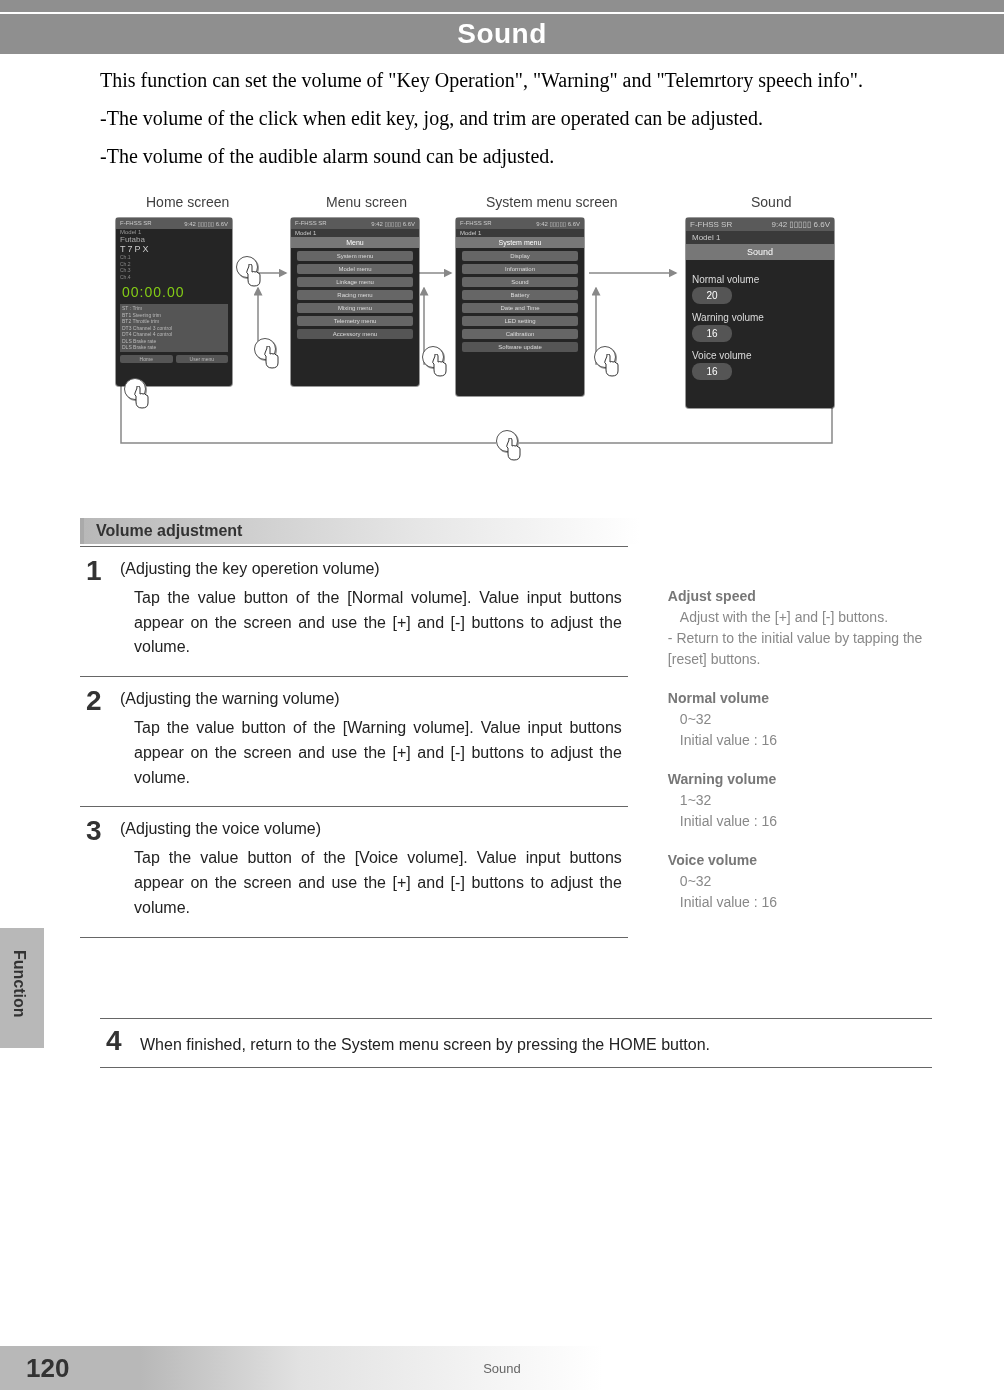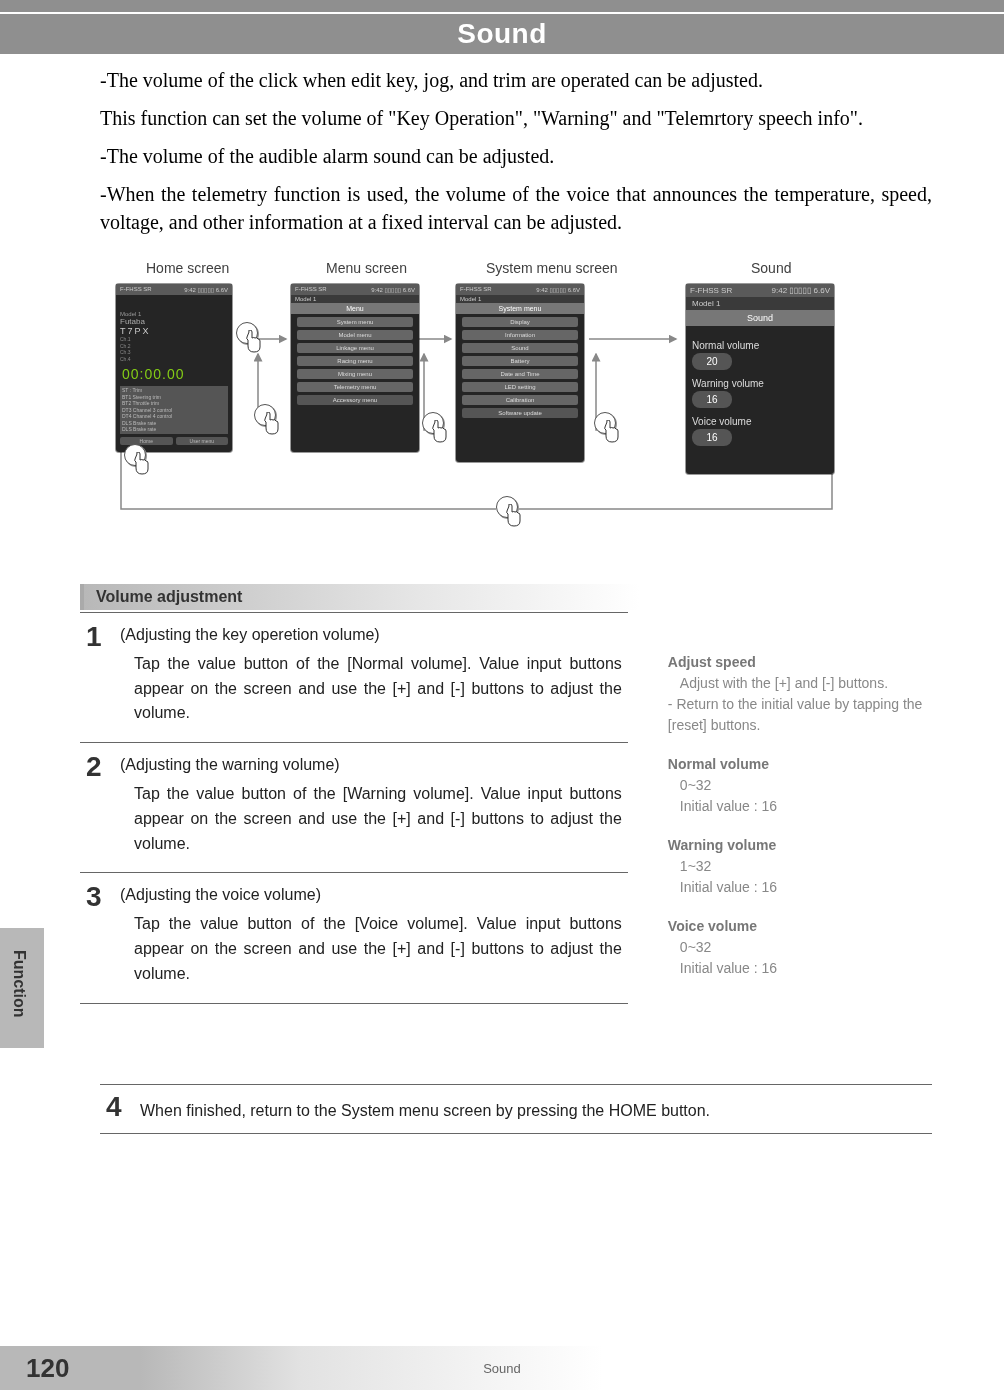--- a/index.html
+++ b/index.html
@@ -83,21 +83,21 @@
     color: #ddd;
     font-size: 6px;
     text-align: center;
     margin: 3px 6px;
     padding: 2px 0;
     border-radius: 2px;
     font-family: Arial, sans-serif;
   }
   .btn-row.dark { background: #555; }
   .home-body {
-    padding: 16px 4px 4px 4px;
+    padding: 0 4px 4px 4px;
     font-family: Arial, sans-serif;
     color: #bbb;
     font-size: 6px;
   }
   .home-label-brand { color:#aaa; font-size:8px; }
   .home-label-line { font-size:9px; letter-spacing:2px; color:#ccc;}
   .home-timer { font-size:14px; color:#84cc16; text-align:left; margin:4px 0 4px 2px; letter-spacing:1px;}
   .home-block { background:#555; padding:1px 2px; margin-top:2px; font-size:5px; line-height:1.3;}
   .home-footer { margin-top:3px; display:flex; gap:3px;}
   .home-footer .pill { background:#555; flex:1; font-size:5px; text-align:center; padding:1px 0; border-radius:2px;}
@@ -230,24 +230,23 @@
   .dashed { stroke:#777; stroke-width:1.2; stroke-dasharray:4 3; fill:none; }
 </style>
 </head>
 <body>
 
 <div class="topbar"></div>
 <div class="titlebar">Sound</div>
 
 <div class="content">
   <div class="intro">
+    <p>This function can set the volume of "Key Operation", "Warning" and "Telemrtory speech info".</p>
     <p>-The volume of the click when edit key, jog, and trim are operated can be adjusted.</p>
-    <p>This function can set the volume of "Key Operation", "Warning" and "Telemrtory speech info".</p>
     <p>-The volume of the audible alarm sound can be adjusted.</p>
-    <p>-When the telemetry function is used, the volume of the voice that announces the temperature, speed, voltage, and other information at a fixed interval can be adjusted.</p>
   </div>
 
   <div class="nav-diagram">
     <div class="nav-labels">
       <span class="nav-label" style="left:40px">Home screen</span>
       <span class="nav-label" style="left:220px">Menu screen</span>
       <span class="nav-label" style="left:380px">System menu screen</span>
       <span class="nav-label" style="left:645px">Sound</span>
     </div>
     <div class="nav-screens">

